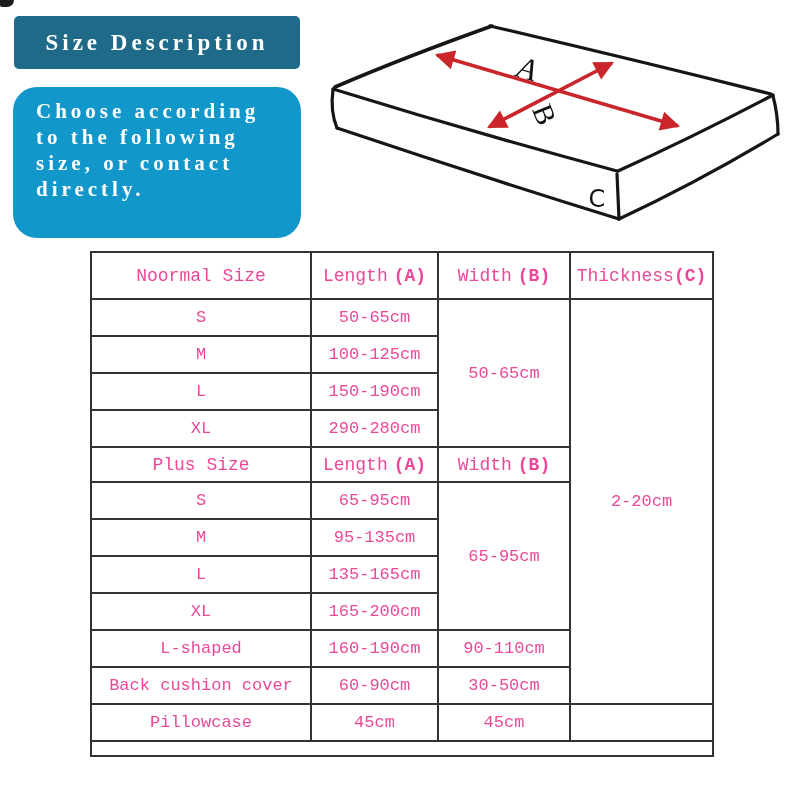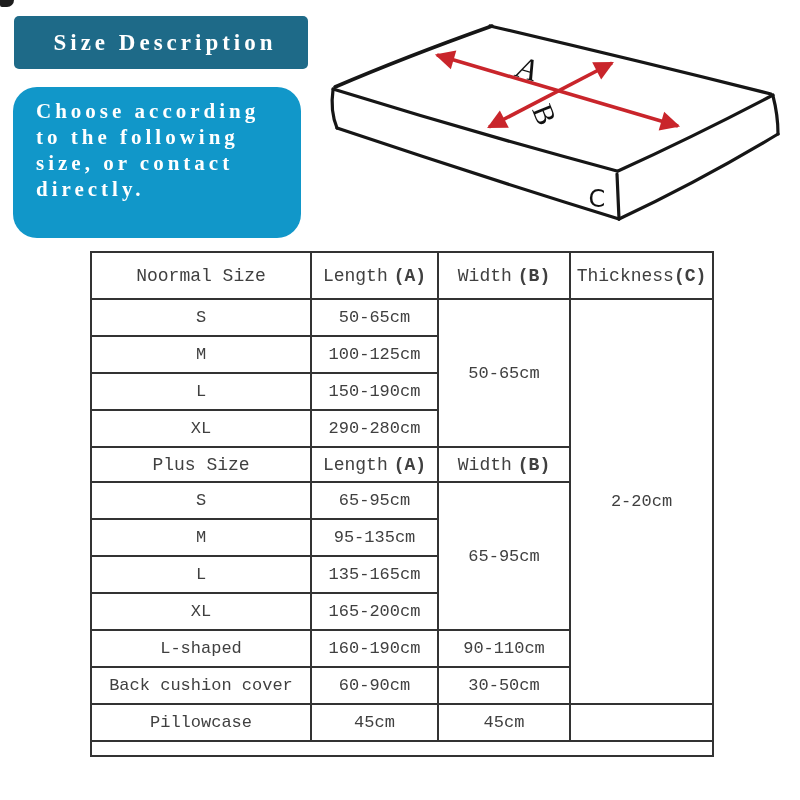--- a/index.html
+++ b/index.html
@@ -12,35 +12,35 @@
     border-radius:0 0 7px 2px;
   }
   
   .badge{
     position:absolute;color:#ffffff;
     font-family:"Liberation Serif","DejaVu Serif",serif;font-weight:bold;
   }
   .title-badge{
     left:14px;top:16px;width:286px;height:53px;border-radius:5px;
     background:#1e6a88;display:flex;align-items:center;justify-content:center;
-    font-size:23px;letter-spacing:4px;white-space:nowrap;padding-left:8px;
+    font-size:23px;letter-spacing:4px;white-space:nowrap;
   }
   .info-badge{
     left:13px;top:87px;width:288px;height:151px;border-radius:24px;
     background:#1197c9;box-sizing:border-box;padding:11px 0 0 23px;
     font-size:21px;letter-spacing:4px;line-height:26px;
   }
   .info-badge div{white-space:nowrap;}
   
   .diagram{position:absolute;left:300px;top:5px;width:500px;height:240px;}
   
   table.size-table{
     position:absolute;left:90px;top:251px;width:622px;
     border-collapse:collapse;table-layout:fixed;
-    font-size:17px;color:#404040;
+    font-size:17px;color:#ec4899;
   }
   table.size-table td{
     border:2px solid #333333;text-align:center;vertical-align:middle;
     padding:0;overflow:hidden;white-space:nowrap;
   }
   td.hdr{height:45px;font-size:18px;}
   td.row{height:35px;}
   td.subhdr{height:33px;font-size:18px;}
   td.thin{height:13px;}
   .key{font-weight:bold;margin-left:6px;}

